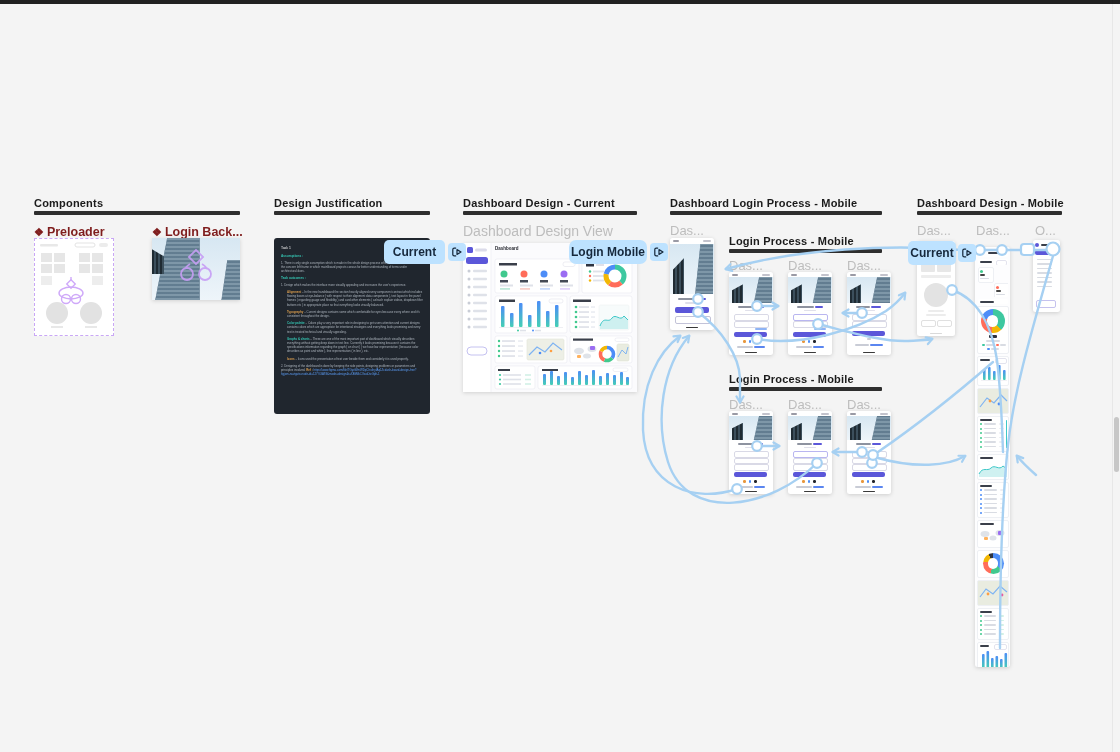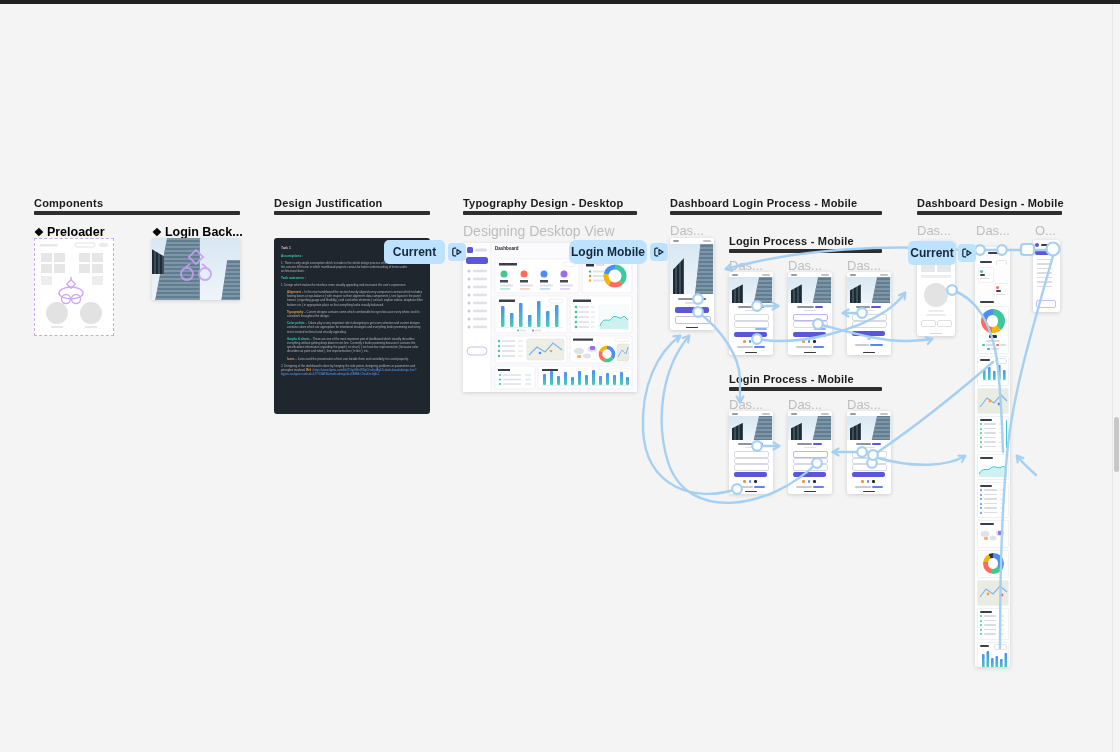--- a/index.html
+++ b/index.html
@@ -7,21 +7,21 @@
        font-family:"Liberation Sans",sans-serif;}
   .abs{position:absolute;}
   
   .topbar{left:0;top:0;width:1120px;height:4px;background:#212121;}
   .edge-line{right:7px;top:0;width:1px;height:752px;background:rgba(0,0,0,.05);}
   .scroll-thumb{right:1px;top:417px;width:5px;height:55px;background:#c7c7c7;border-radius:3px;}
   
   .sec-title{font-size:11px;font-weight:700;color:#1b1b1b;letter-spacing:.2px;white-space:nowrap;}
   .sec-bar{height:4px;background:#2e2e2e;border-radius:1px;}
   .frame-label{font-size:13px;font-weight:500;color:#bdbdbd;white-space:nowrap;overflow:hidden;}
-  .comp-label{font-size:12.5px;font-weight:600;color:#000000;white-space:nowrap;text-align:center;}
+  .comp-label{font-size:12.5px;font-weight:600;color:#7f1d1d;white-space:nowrap;text-align:center;}
   .comp-label .dmd{font-size:11px;margin-right:3px;}
   
   .badge{background:#bde2ff;border-radius:5px;color:#16283c;font-weight:700;font-size:12px;
          display:flex;align-items:center;justify-content:center;z-index:30;}
   .badge-ic{background:#bde2ff;border-radius:4px;z-index:30;display:flex;align-items:center;justify-content:center;}
   
   .frame{background:#fff;box-shadow:0 1px 4px rgba(0,0,0,.14);z-index:5;}
   .dashed{border:1px dashed #c9a7f5;box-shadow:none;}
   
   .doc{background:#20262e;border-radius:3px;color:#aeb6bf;padding:8px 7px;box-sizing:border-box;
@@ -62,38 +62,38 @@
 <div class="abs topbar"></div>
 <div class="abs edge-line"></div>
 <div class="abs scroll-thumb"></div>
 
 <div class="abs sec-title" style="left:34px;top:197px;text-align:center;">Components</div>
 <div class="abs sec-bar" style="left:34px;top:211px;width:206px;"></div>
 
 <div class="abs sec-title" style="left:274px;top:197px;">Design Justification</div>
 <div class="abs sec-bar" style="left:274px;top:211px;width:156px;"></div>
 
-<div class="abs sec-title" style="left:463px;top:197px;">Typography Design - Desktop</div>
+<div class="abs sec-title" style="left:463px;top:197px;">Dashboard Design - Current</div>
 <div class="abs sec-bar" style="left:463px;top:211px;width:174px;"></div>
 
 <div class="abs sec-title" style="left:670px;top:197px;">Dashboard Login Process - Mobile</div>
 <div class="abs sec-bar" style="left:670px;top:211px;width:212px;"></div>
 
 <div class="abs sec-title" style="left:917px;top:197px;">Dashboard Design - Mobile</div>
 <div class="abs sec-bar" style="left:917px;top:211px;width:145px;"></div>
 
 <div class="abs sec-title" style="left:729px;top:235px;">Login Process - Mobile</div>
 <div class="abs sec-bar" style="left:729px;top:249px;width:153px;"></div>
 
 <div class="abs sec-title" style="left:729px;top:373px;">Login Process - Mobile</div>
 <div class="abs sec-bar" style="left:729px;top:387px;width:153px;"></div>
 
 <div class="abs comp-label" style="left:34px;top:225px;"><span class="dmd">❖</span><span>Preloader</span></div>
 <div class="abs comp-label" style="left:152px;top:225px;"><span class="dmd">❖</span><span>Login Back...</span></div>
-<div class="abs frame-label" style="left:463px;top:223px;font-size:14px;">Designing Desktop View</div>
+<div class="abs frame-label" style="left:463px;top:223px;font-size:14px;">Dashboard Design View</div>
 <div class="abs frame-label" style="left:670px;top:223px;">Das...</div>
 <div class="abs frame-label" style="left:729px;top:258px;">Das...</div>
 <div class="abs frame-label" style="left:788px;top:258px;">Das...</div>
 <div class="abs frame-label" style="left:847px;top:258px;">Das...</div>
 <div class="abs frame-label" style="left:729px;top:397px;">Das...</div>
 <div class="abs frame-label" style="left:788px;top:397px;">Das...</div>
 <div class="abs frame-label" style="left:847px;top:397px;">Das...</div>
 <div class="abs frame-label" style="left:917px;top:223px;">Das...</div>
 <div class="abs frame-label" style="left:976px;top:223px;">Das...</div>
 <div class="abs frame-label" style="left:1035px;top:223px;">O...</div>

